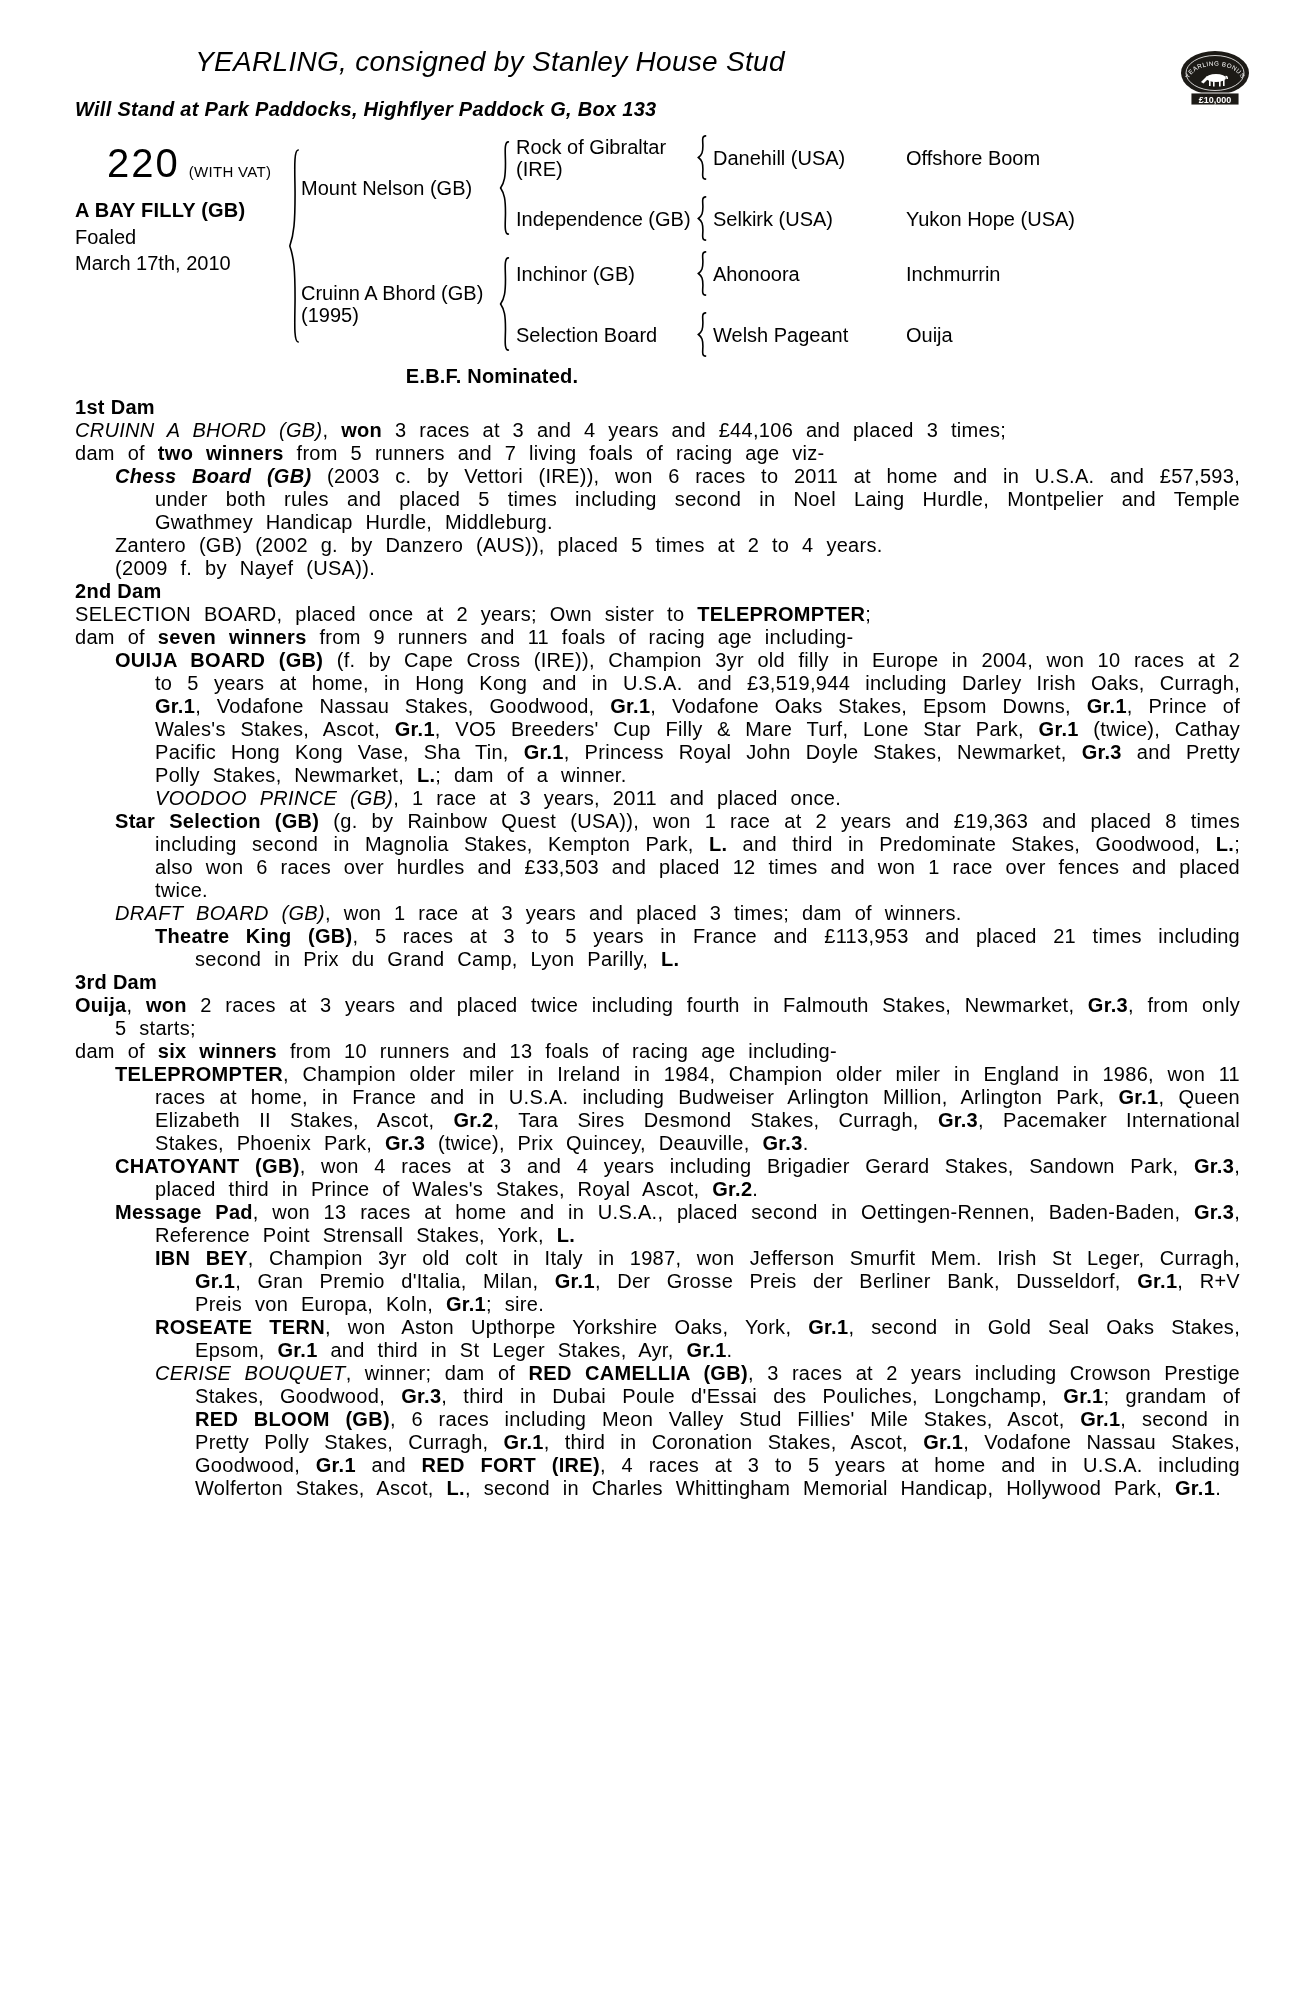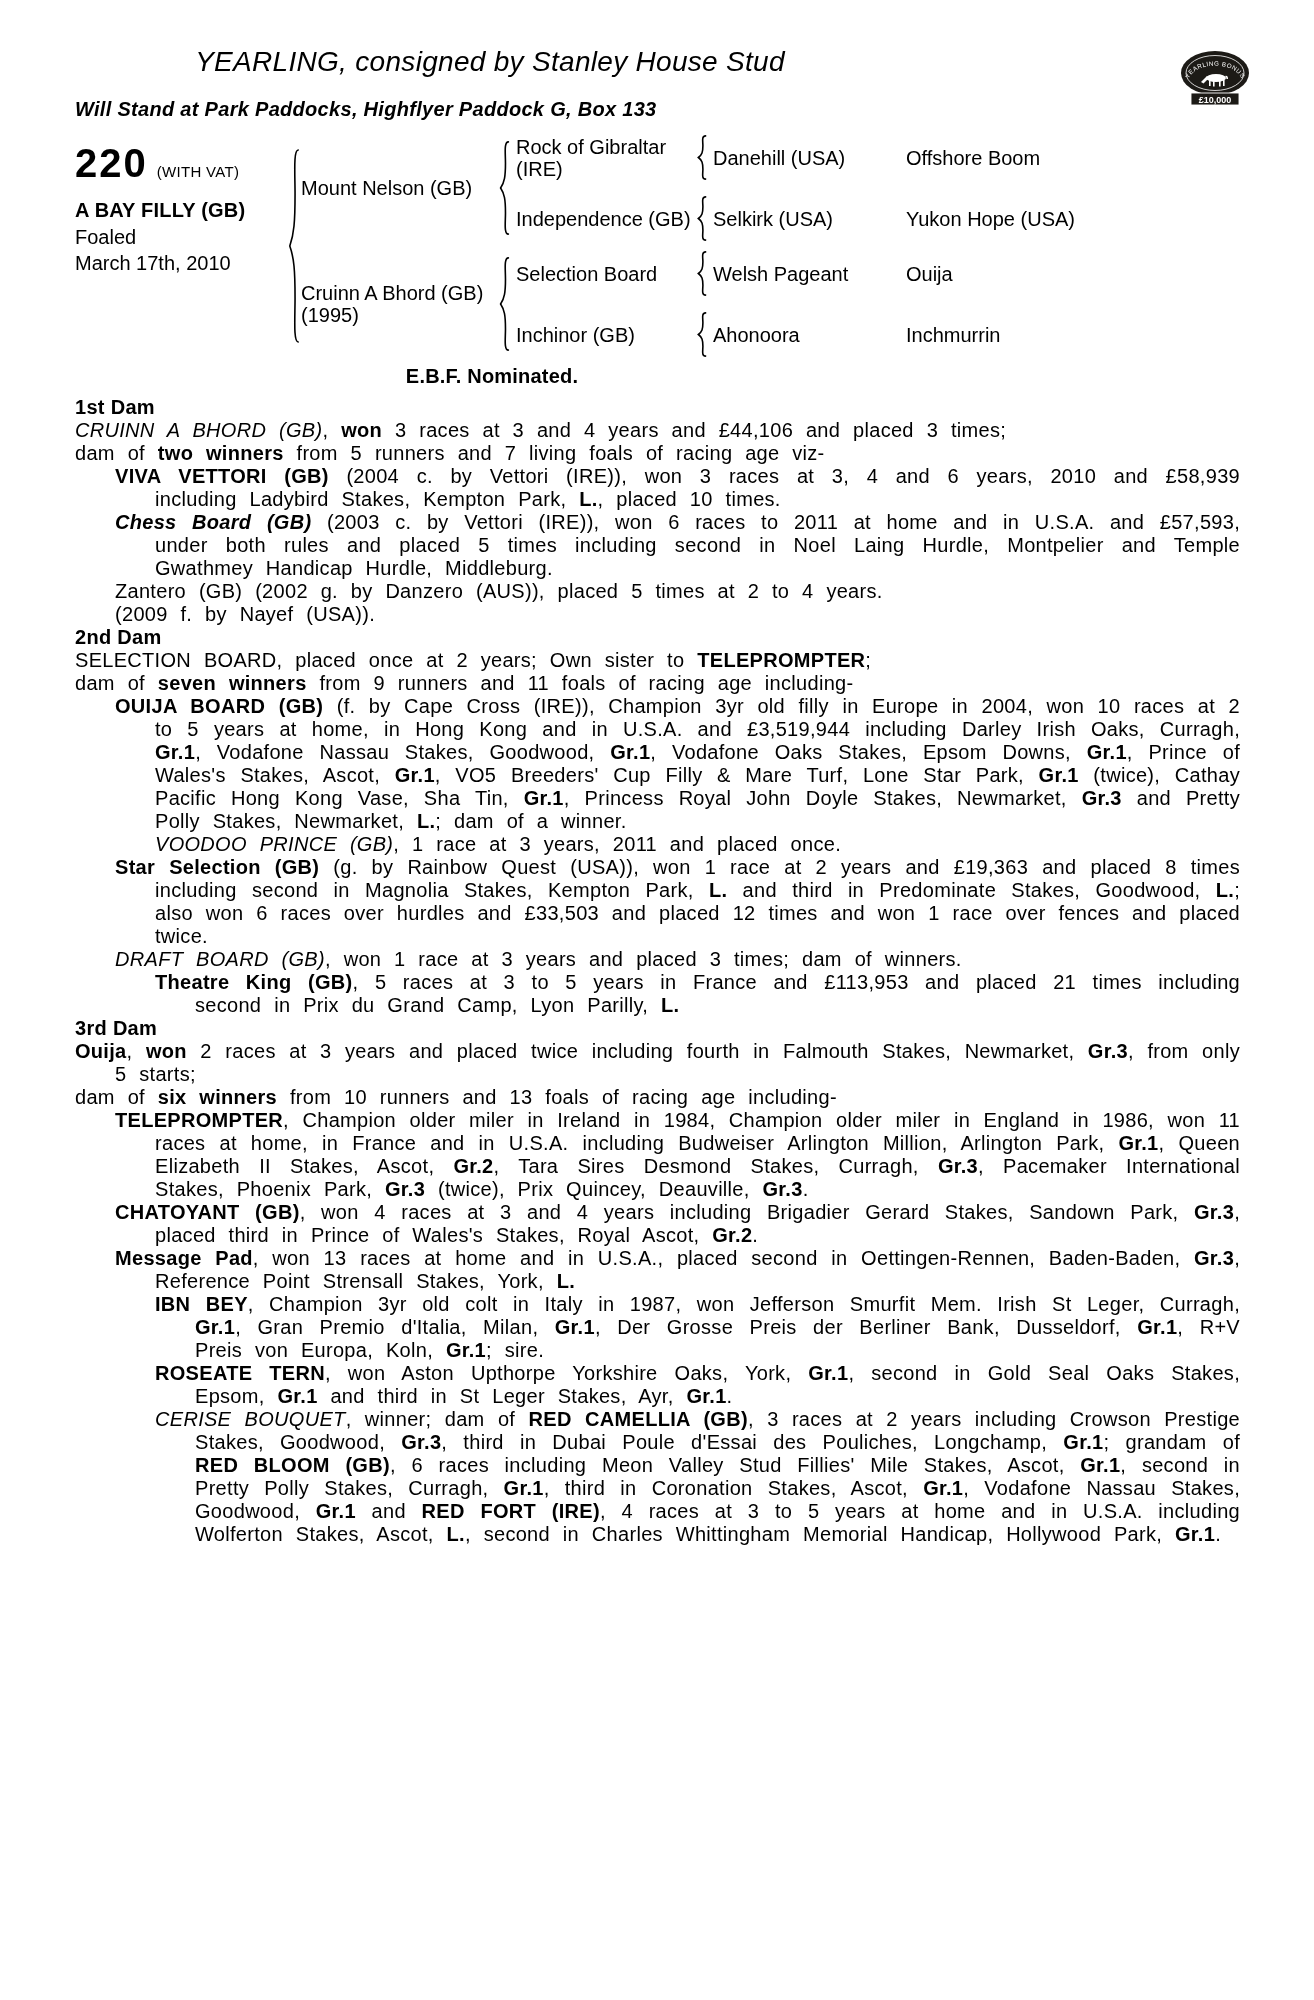--- a/index.html
+++ b/index.html
@@ -11,21 +11,21 @@
   .page{padding:46px 74px 0 75px;position:relative;}
 
   .title{width:830px;text-align:center;font-style:italic;font-size:28px;letter-spacing:.3px;}
   .stand{margin-top:20px;font-weight:bold;font-size:20px;letter-spacing:.3px;font-style:italic;}
 
   
   .ped-wrap{width:834px;margin-top:14px;}
   .ped{display:flex;align-items:center;}
   .lot-col{width:212px;align-self:flex-start;margin-top:8px;flex:none;}
   .lot-num-row{display:flex;align-items:baseline;gap:9px;}
-  .lot-num{font-size:40px;font-weight:bold;letter-spacing:2px;line-height:1;}
+  .lot-num{font-size:40px;font-weight:normal;letter-spacing:2px;line-height:1;margin-left:32px;}
   .lot-vat{font-size:15px;letter-spacing:.3px;}
   .lot-desc{font-weight:bold;font-size:20px;margin-top:16px;letter-spacing:.2px;}
   .lot-foaled{font-size:20px;margin-top:4px;}
   .lot-date{font-size:20px;margin-top:3px;}
 
   .tree{display:flex;flex-direction:column;gap:10px;}
   .branch{display:flex;align-items:center;gap:5px;}
   .pname{width:192px;font-size:20px;line-height:22px;flex:none;}
   .gpcol{display:flex;flex-direction:column;gap:16px;}
   .gbranch{display:flex;align-items:center;gap:5px;}
@@ -142,55 +142,54 @@
         <div class="branch">
           <div class="pname">
             <div>Cruinn A Bhord (GB)</div>
             <div>(1995)</div>
           </div>
           <svg class="brace brace-m" viewBox="0 0 20 100" preserveAspectRatio="none">
               <use href="#bracepath"></use>
             </svg>
           <div class="gpcol">
             <div class="gbranch">
+              <div class="gpname">Inchinor (GB)</div>
+              <svg class="brace brace-s" viewBox="0 0 20 100" preserveAspectRatio="none">
+                  <use href="#bracepath"></use>
+                </svg>
+              <div class="ggcol">
+                <div class="ggname">Ahonoora</div>
+                <div class="ggname">Inchmurrin</div>
+              </div>
+            </div>
+            <div class="gbranch">
               <div class="gpname">Selection Board</div>
               <svg class="brace brace-s" viewBox="0 0 20 100" preserveAspectRatio="none">
                   <use href="#bracepath"></use>
                 </svg>
               <div class="ggcol">
                 <div class="ggname">Welsh Pageant</div>
                 <div class="ggname">Ouija</div>
-              </div>
-            </div>
-            <div class="gbranch">
-              <div class="gpname">Inchinor (GB)</div>
-              <svg class="brace brace-s" viewBox="0 0 20 100" preserveAspectRatio="none">
-                  <use href="#bracepath"></use>
-                </svg>
-              <div class="ggcol">
-                <div class="ggname">Ahonoora</div>
-                <div class="ggname">Inchmurrin</div>
               </div>
             </div>
           </div>
         </div>
 
       </div>
     </div>
 
     <div class="ebf">E.B.F. Nominated.</div>
   </div>
 
   <section class="body-text">
 
     <div class="dam-section">
       <div class="dam-head">1st Dam</div>
       <p class="pa lvl1"><span class="seg-i">CRUINN A BHORD (GB)</span><span>, </span><span class="seg-b">won</span><span> 3 races at 3 and 4 years and £44,106 and placed 3 times;</span></p>
       <p class="pa lvl1"><span>dam of </span><span class="seg-b">two winners</span><span> from 5 runners and 7 living foals of racing age viz-</span></p>
-      <p class="pa lvl2"><span class="seg-b">VIVA VETTORI (GB)</span><span> (2004 c. by Vettori (IRE)), won 3 races at 3, 4 and 6 years, 2010 and £58,939 including Ladybird Stakes, Kempton Park, </span><span class="seg-b">L.</span><span>, placed 10 times.</span></p>
       <p class="pa lvl2"><span class="seg-bi">Chess Board (GB)</span><span> (2003 c. by Vettori (IRE)), won 6 races to 2011 at home and in U.S.A. and £57,593, under both rules and placed 5 times including second in Noel Laing Hurdle, Montpelier and Temple Gwathmey Handicap Hurdle, Middleburg.</span></p>
       <p class="pa lvl2"><span>Zantero (GB) (2002 g. by Danzero (AUS)), placed 5 times at 2 to 4 years.</span></p>
       <p class="pa lvl2"><span>(2009 f. by Nayef (USA)).</span></p>
     </div>
 
     <div class="dam-section">
       <div class="dam-head">2nd Dam</div>
       <p class="pa lvl1"><span>SELECTION BOARD, placed once at 2 years; Own sister to </span><span class="seg-b">TELEPROMPTER</span><span>;</span></p>
       <p class="pa lvl1"><span>dam of </span><span class="seg-b">seven winners</span><span> from 9 runners and 11 foals of racing age including-</span></p>
       <p class="pa lvl2"><span class="seg-b">OUIJA BOARD (GB)</span><span> (f. by Cape Cross (IRE)), Champion 3yr old filly in Europe in 2004, won 10 races at 2 to 5 years at home, in Hong Kong and in U.S.A. and £3,519,944 including Darley Irish Oaks, Curragh, </span><span class="seg-b">Gr.1</span><span>, Vodafone Nassau Stakes, Goodwood, </span><span class="seg-b">Gr.1</span><span>, Vodafone Oaks Stakes, Epsom Downs, </span><span class="seg-b">Gr.1</span><span>, Prince of Wales's Stakes, Ascot, </span><span class="seg-b">Gr.1</span><span>, VO5 Breeders' Cup Filly &amp; Mare Turf, Lone Star Park, </span><span class="seg-b">Gr.1</span><span> (twice), Cathay Pacific Hong Kong Vase, Sha Tin, </span><span class="seg-b">Gr.1</span><span>, Princess Royal John Doyle Stakes, Newmarket, </span><span class="seg-b">Gr.3</span><span> and Pretty Polly Stakes, Newmarket, </span><span class="seg-b">L.</span><span>; dam of a winner.</span></p>

